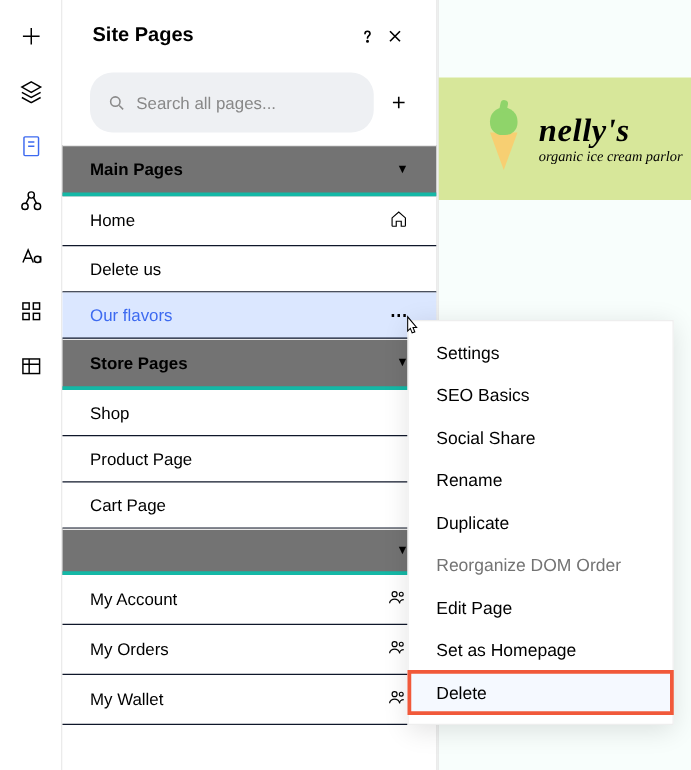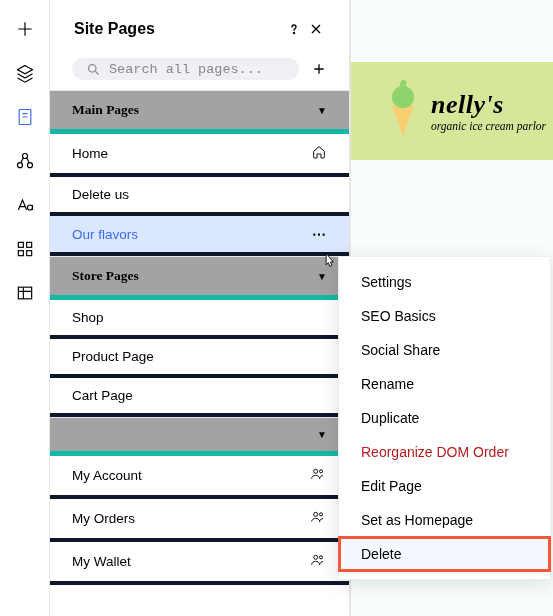--- a/index.html
+++ b/index.html
@@ -57,49 +57,47 @@
   .panel-header svg { width:16px; height:16px; stroke:#000; stroke-width:2; fill:none; }
 
   .search-row {
     display:flex; align-items:center; gap:10px;
     padding: 6px 20px 10px 22px;
   }
   .search-box {
     flex:1;
     background:#eef0f3;
     border-radius:18px;
-    height:22px;
+    height:48px;
     display:flex; align-items:center;
     padding:0 14px;
     color:#888;
     font-size:13.5px;
     gap:8px;
-    font-family:Liberation Mono, monospace;
   }
   .search-box svg { width:15px; height:15px; stroke:#8a8a8a; stroke-width:2; fill:none; }
   .add-btn { width:20px; height:20px; display:flex; align-items:center; justify-content:center; cursor:pointer; }
   .add-btn svg { width:14px; height:14px; stroke:#000; stroke-width:2.2; }
 
   .section-head {
     padding:11px 22px;
     border-top:1px solid #e9e9e9;
-    border-bottom:5px solid #14b8a6;
+    border-bottom:3px solid #14b8a6;
     display:flex; align-items:center;
     font-size:13.5px; font-weight:700;
-    background:#a3a3a3;
-    font-family:Liberation Serif, serif;
+    background:#737373;
   }
   .section-head:first-of-type { border-top:1px solid #e9e9e9; }
   .section-head .chev { margin-left:auto; font-size:10px; }
 
   .page-row {
     padding:10px 22px;
     font-size:13.5px;
     display:flex; align-items:center;
-    border-bottom:4px solid #0f172a;
+    border-bottom:1px solid #0f172a;
     cursor:pointer;
     min-height:37px;
   }
   .page-row .row-icon { margin-left:auto; color:#555; }
   .page-row .row-icon svg { width:16px; height:16px; stroke:#000; stroke-width:1.4; fill:none; }
   .page-row.selected {
     background:#dbe7ff;
     color:#3d6af0;
     position:relative;
   }
@@ -108,34 +106,34 @@
 
   .cursor-img {
     position:absolute;
     left:320px; top:252px;
     z-index:30;
   }
   .cursor-img svg { width:18px; height:20px; }
 
   .context-menu {
     position:absolute;
-    left:338px; top:256px;
+    left:326px; top:256px;
     width:213px;
     background:#fff;
     border:1px solid #eee;
     box-shadow:0 4px 20px rgba(0,0,0,0.12);
     z-index:20;
     padding:8px 0;
   }
   .menu-item {
     padding:9px 22px;
     font-size:14px;
     cursor:pointer;
   }
-  .menu-item.disabled { color:#b91c1c; cursor:default; }
+  .menu-item.disabled { color:#737373; cursor:default; }
   .menu-item.highlight {
     outline:3px solid #f1593a;
     outline-offset:-2px;
     background:#f5f9ff;
   }
 
   .canvas {
     position:absolute;
     left:350px; top:0;
     width:203px; height:616px;

